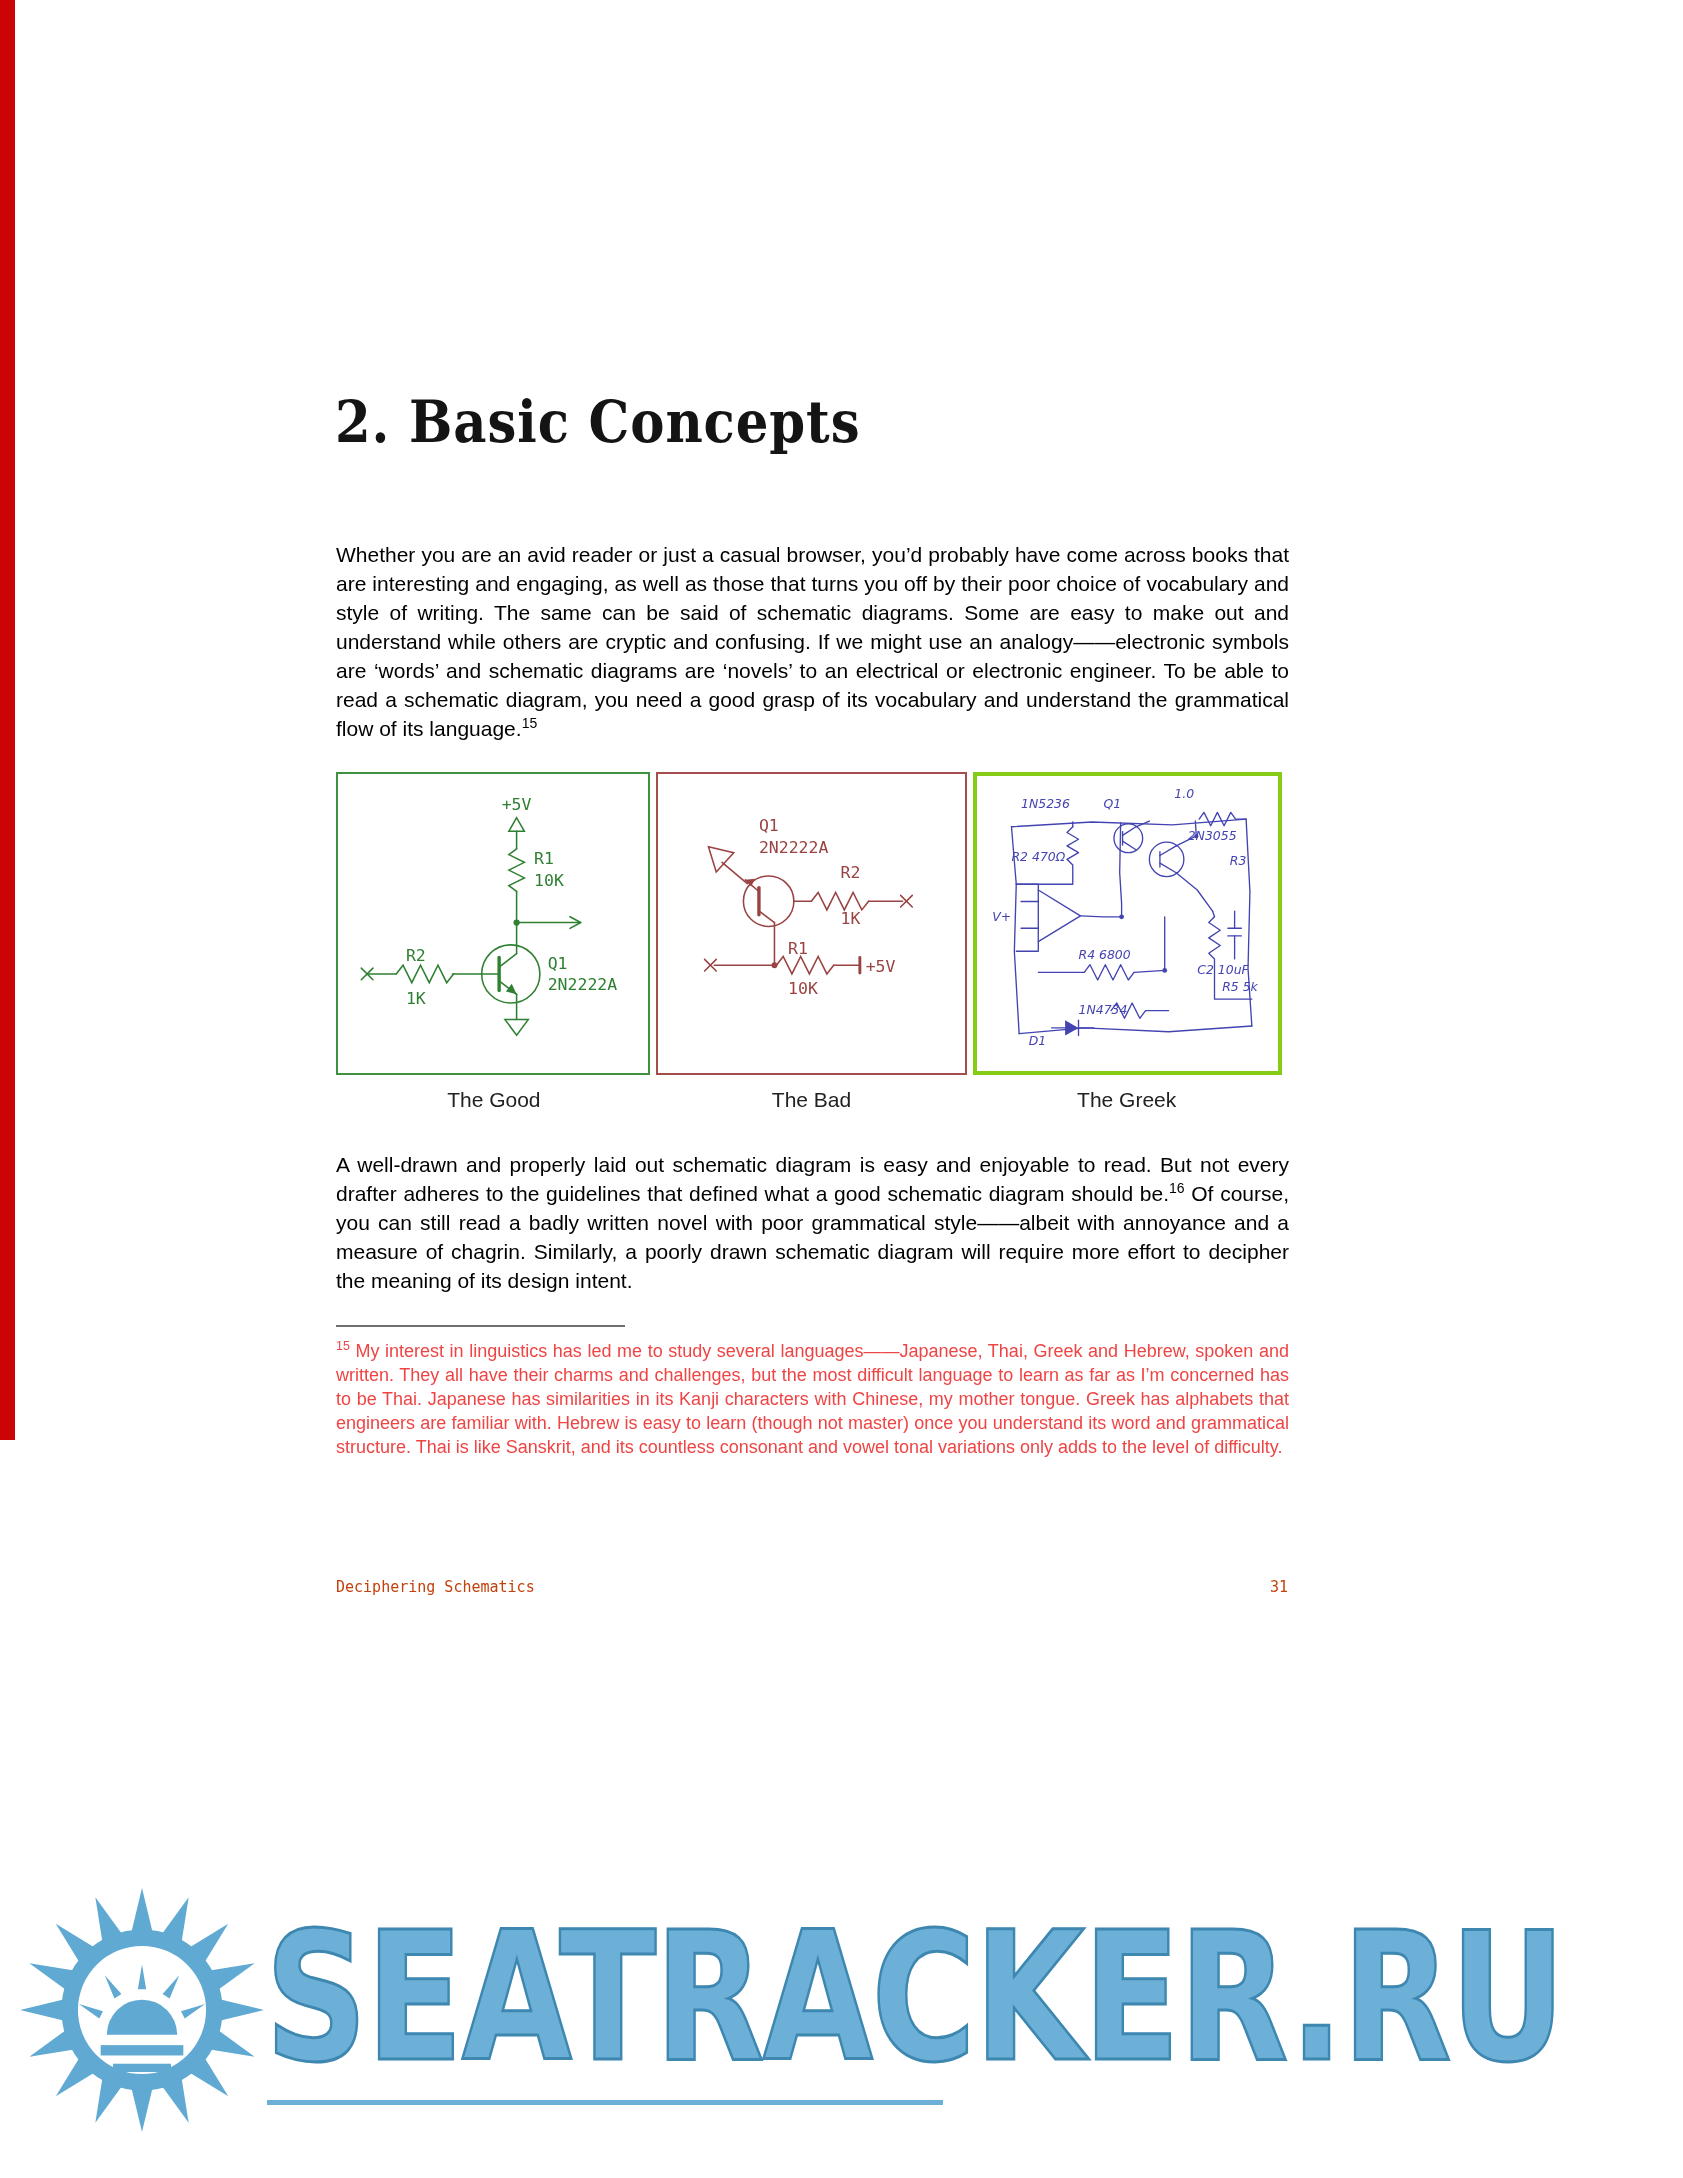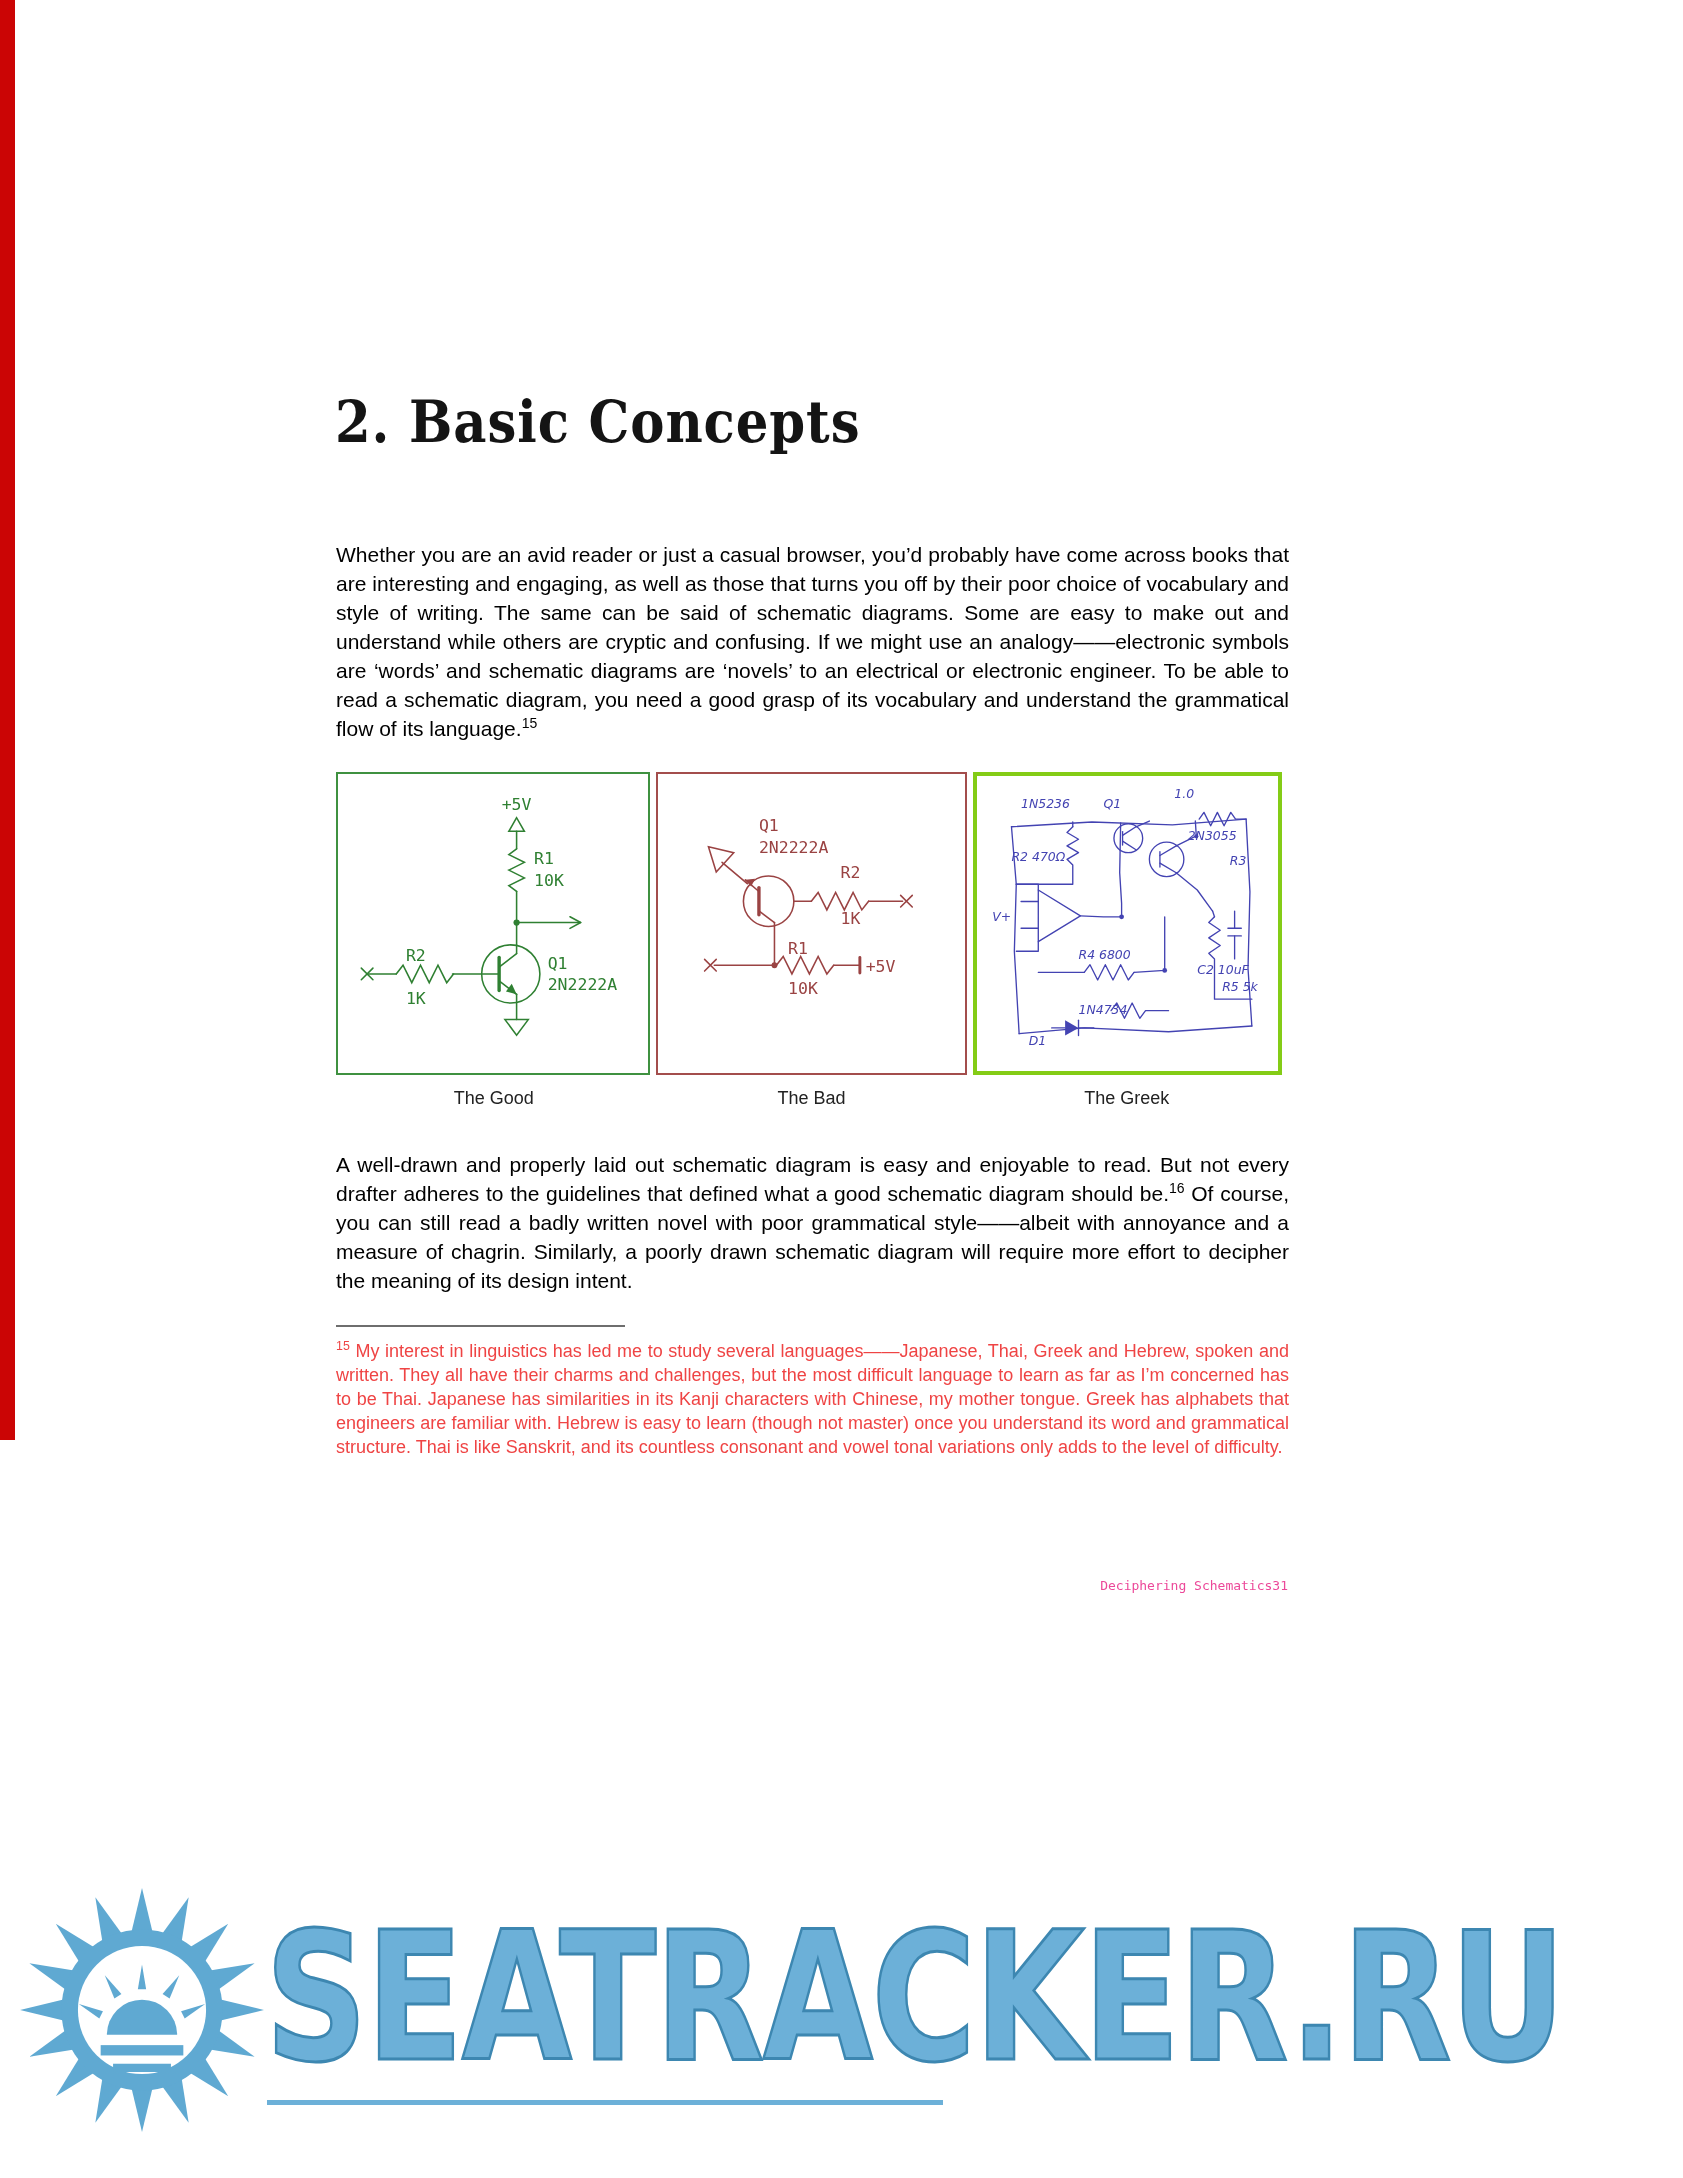--- a/index.html
+++ b/index.html
@@ -13,31 +13,31 @@
   #p1{top:540px}
   #p2{top:1150px}
   sup.fnref{font-size:14px;vertical-align:super;line-height:0}
   .figrow{position:absolute;left:336px;top:772px;width:946px;display:flex;gap:6px}
   .figbox{height:303px;background:#fff}
   .figbox svg{display:block;width:100%;height:100%}
   #fig-good{width:316px;border:2px solid #3f9140}
   #fig-bad{width:314px;border:2px solid #a34d4c}
   #fig-ugly{width:311px;border:4px solid #84cc16}
   .captions{position:absolute;left:336px;top:1088px;width:946px;display:flex;gap:3px;
-    font-size:18px;color:#222}
+    font-size:21px;color:#222}
   .captions div{text-align:center}
   .cap-good{width:316px}.cap-bad{width:314px}.cap-ugly{width:311px}
   .footnotes{position:absolute;left:336px;top:1325px;width:953px;font-size:18px;
     line-height:24px;text-align:justify;color:#ef4444}
   .fnrule{width:289px;border-top:2px solid #6e6e6e;margin-bottom:12px}
   .footnote{margin-bottom:16px}
   sup.fnmark{font-size:12.4px;vertical-align:super;line-height:0}
   .footer{position:absolute;left:336px;top:1578px;width:952px;display:flex;
-    justify-content:flex-end;font-family:"DejaVu Sans Mono",monospace;
-    font-size:13px;color:#ec4899}
+    justify-content:space-between;font-family:"DejaVu Sans Mono",monospace;
+    font-size:15px;color:#c2410c}
   .watermark-sun{position:absolute;left:18px;top:1886px;width:248px;height:248px}
   .wm-text{position:absolute;left:265px;top:1909px;font-family:"DejaVu Sans",sans-serif;
     font-weight:700;font-size:178px;line-height:1;color:#6cb0d8;
     -webkit-text-stroke:3px #3d87b1;letter-spacing:-2px;white-space:nowrap;
     transform:scaleX(.8);transform-origin:left top}
   .wm-line{position:absolute;left:267px;top:2100px;width:676px;height:5px;background:#6cb0d8}
   .schem text{font-family:"DejaVu Sans Mono",monospace;font-size:17px}
   .schem.ugly text{font:italic 13px "DejaVu Sans",sans-serif}
 </style>
 </head>

